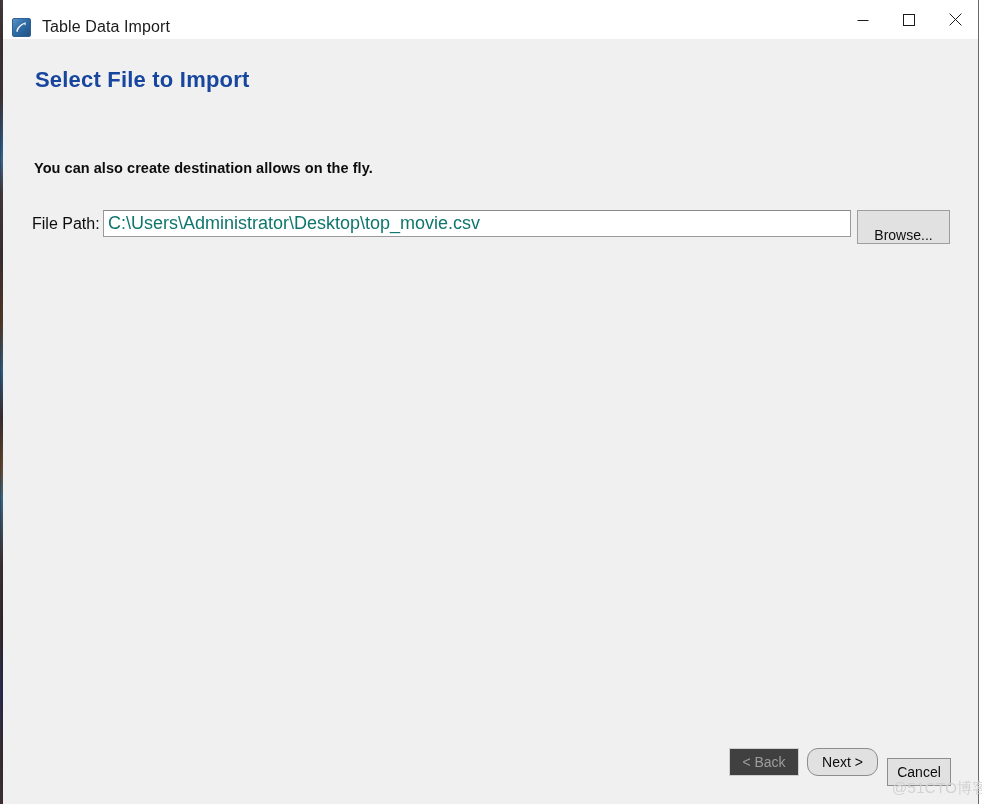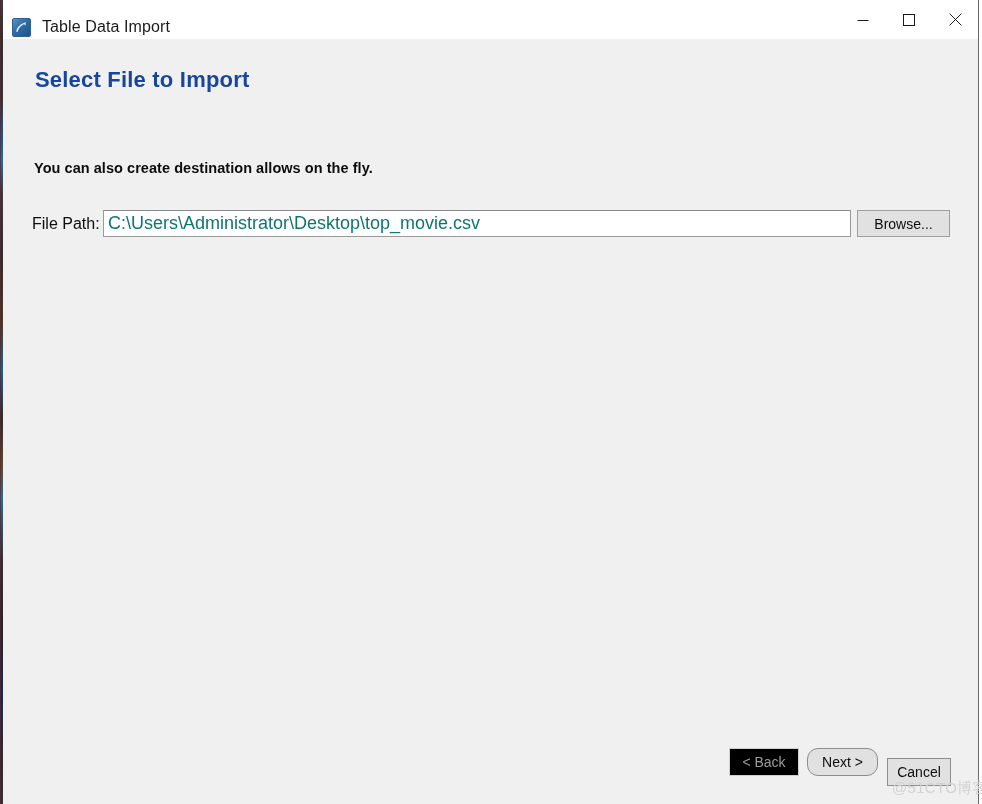--- a/index.html
+++ b/index.html
@@ -165,21 +165,21 @@
     top: 0;
     width: 93px;
     height: 27px;
     background: #e1e1e1;
     border: 1px solid #9e9e9e;
     box-sizing: border-box;
     font-family: "Liberation Sans", sans-serif;
     font-size: 14px;
     color: #0d0d0d;
     cursor: default;
-    padding: 4px;
+    padding: 16px;
   }
 
   
   #footer-buttons {
     position: absolute;
     left: 0;
     top: 709px;
     width: 975px;
     height: 30px;
   }
@@ -194,21 +194,21 @@
     box-sizing: border-box;
     color: #0d0d0d;
     cursor: default;
     padding: 0;
   }
   #back-button {
     left: 726px;
     width: 70px;
     color: #9d9d9d;
     border-color: #cfcfcf;
-    background: #000000;
+    background: #404040;
   }
   #next-button {
     left: 804px;
     width: 71px;
     border-color: #8d8d8d;
     border-radius: 11px;
   }
   #cancel-button {
     left: 884px;
     width: 64px;

